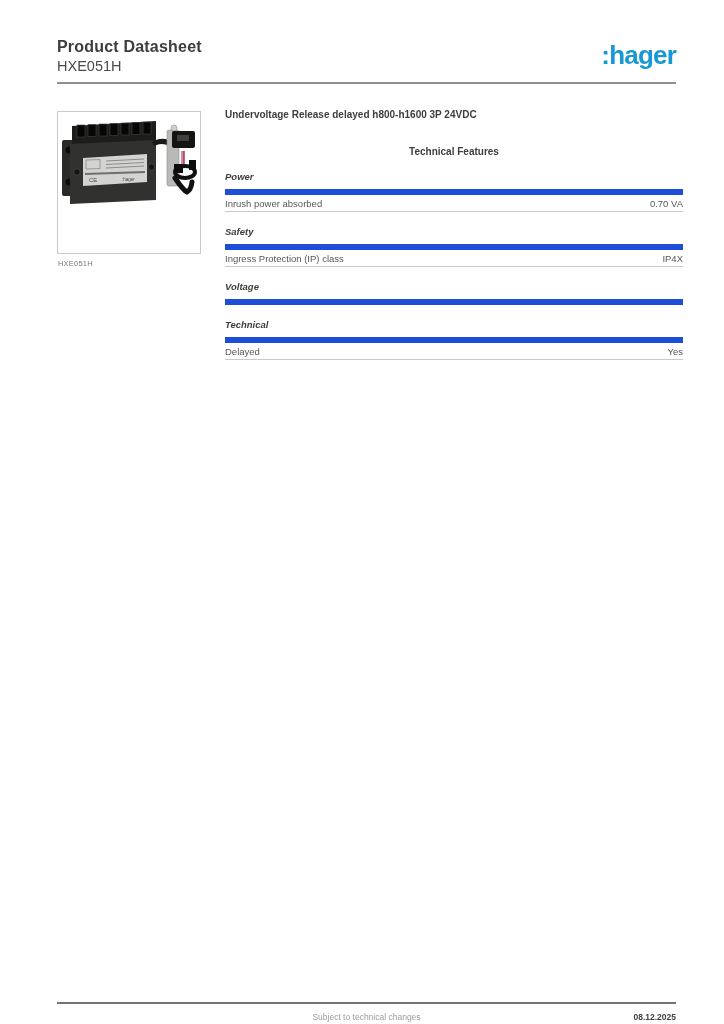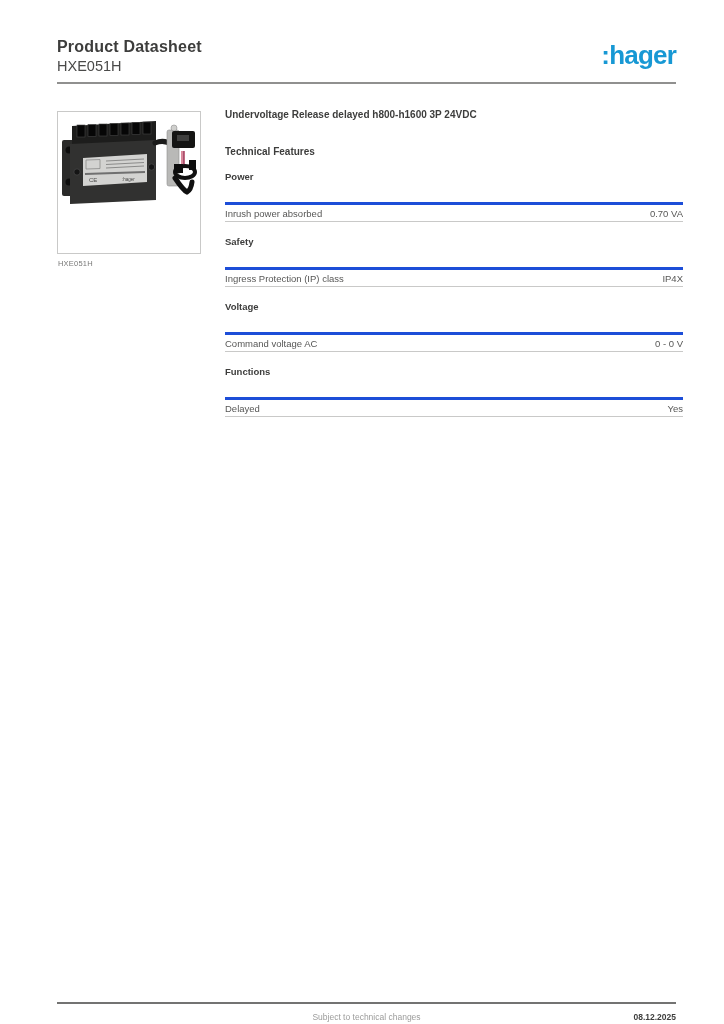--- a/index.html
+++ b/index.html
@@ -42,26 +42,27 @@
   }
   .figure-box svg { display: block; width: 100%; height: 100%; }
   .figure-caption {
     position: absolute; left: 58px; top: 243px;
     font-size: 7.5px; color: #787877; letter-spacing: .2px;
   }
 
   
   .content { position: absolute; left: 225px; top: 93px; width: 458px; }
   .product-title { font-size: 10px; font-weight: 700; color: #3d3d3c; line-height: 11px; }
-  .tech-features { font-size: 10px; font-weight: 700; color: #3d3d3c; margin-top: 26px; line-height: 11px; }
+  .tech-features { font-size: 10px; font-weight: 700; color: #3d3d3c; margin-top: 26px; line-height: 11px; text-align: center; }
   .section { margin-top: 15px; }
   .section-name {
     font-size: 9.5px; font-weight: 700; color: #3d3d3c;
-    line-height: 10px; padding-bottom: 20px;
-    border-bottom: 3px solid #1d4ed8;
+    line-height: 10px; padding-bottom: 7px;
+    border-bottom: 6px solid #1d4ed8;
+    font-style: italic;
   }
   .spec-row {
     display: flex; justify-content: space-between; align-items: baseline;
     font-size: 9.5px; color: #575756;
     padding: 3px 0 2px;
     border-bottom: 1px solid #c9c9c8;
   }
   .spec-label { color: #575756; }
   .spec-value { color: #575756; text-align: center; white-space: nowrap; }
 
@@ -153,28 +154,24 @@
     <div class="section">
       <div class="section-name">Safety</div>
       <div class="spec-row">
         <span class="spec-label">Ingress Protection (IP) class</span>
         <span class="spec-value">IP4X</span>
       </div>
     </div>
 
     <div class="section">
       <div class="section-name">Voltage</div>
-      <div class="spec-row">
-        <span class="spec-label">Command voltage AC</span>
-        <span class="spec-value">0 - 0 V</span>
-      </div>
     </div>
 
     <div class="section">
-      <div class="section-name">Functions</div>
+      <div class="section-name">Technical</div>
       <div class="spec-row">
         <span class="spec-label">Delayed</span>
         <span class="spec-value">Yes</span>
       </div>
     </div>
   </div>
 
   <div class="footer-rule"></div>
   <div class="footer-note">Subject to technical changes</div>
   <div class="footer-date">08.12.2025</div>

